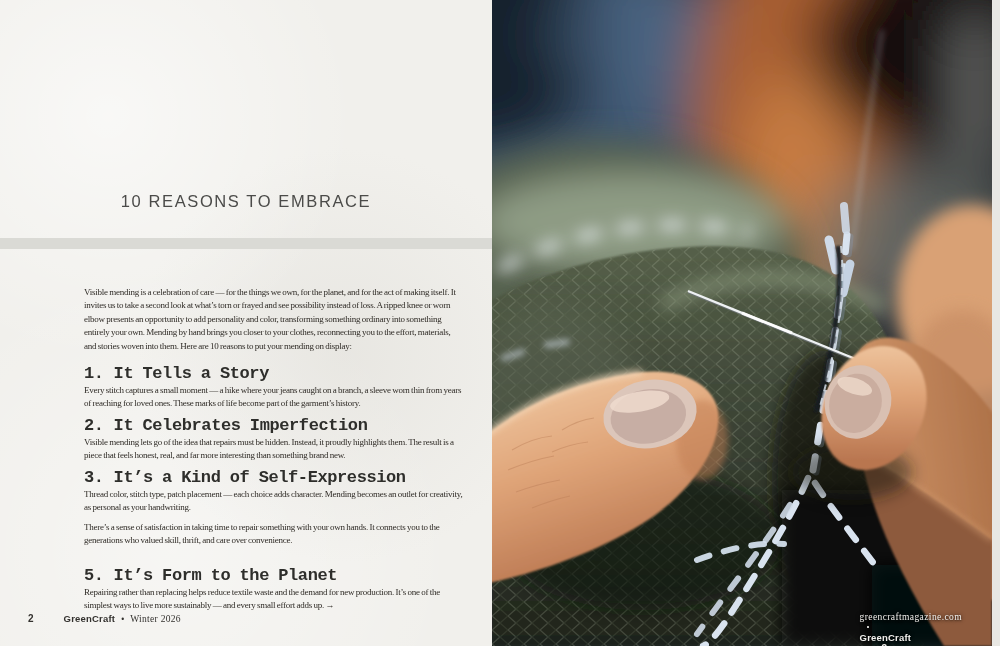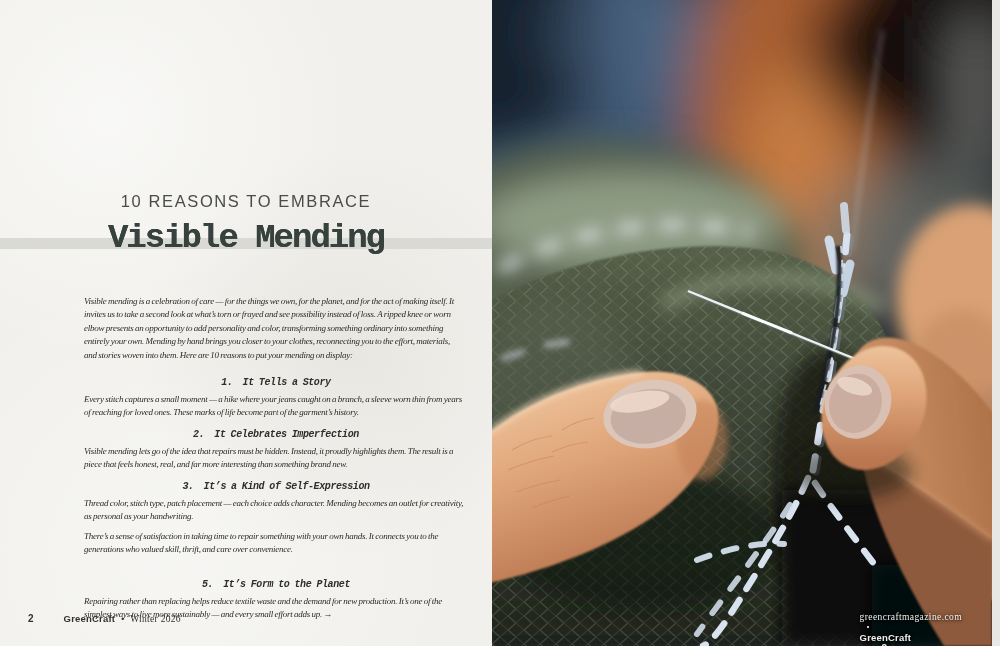--- a/index.html
+++ b/index.html
@@ -30,36 +30,35 @@
   }
   .article-title {
     position:absolute; top:221px; left:0; width:100%;
     text-align:center;
     font-family:"Liberation Mono","DejaVu Sans Mono",monospace;
     font-size:34px; line-height:34px; font-weight:700; letter-spacing:-2px;
     color:#37423f;
     text-shadow:0 0 .4px #37423f;
   }
   .column {
-    position:absolute; left:84px; top:295px; width:384px;
+    position:absolute; left:84px; top:286px; width:384px;
     font-size:9px; line-height:13.4px; letter-spacing:-.25px; word-spacing:-.5px;
     color:#2f2b26;
-    font-style:italic;
   }
   .intro { width:380px; }
   .sec { position:absolute; left:0; width:384px; }
   .sec.s1 { top:81px; }
   .sec.s2 { top:133px; }
   .sec.s3 { top:185px; }
   .sec.s4 { top:235px; }
   .sec.s5 { top:283px; }
   .sec h4 {
     font-family:"Liberation Mono","DejaVu Sans Mono",monospace;
-    font-size:10px; line-height:13px; font-weight:700; letter-spacing:-.4px;
-    color:#2e2e2b; margin:0 0 4px 0; white-space:nowrap;text-align:center;
+    font-size:17px; line-height:13px; font-weight:700; letter-spacing:-.4px;
+    color:#2e2e2b; margin:0 0 4px 0; white-space:nowrap;
   }
   .sec h4 .num { margin-right:10px; }
   .sec p { width:380px; }
 
   .footer-left {
     position:absolute; left:28px; top:613px;
     display:flex; align-items:baseline;
     font-family:"Liberation Sans","DejaVu Sans",sans-serif;
     color:#33312e; font-size:9.5px;
   }
@@ -85,21 +84,20 @@
   .footer-right .pg { font-family:"Liberation Sans","DejaVu Sans",sans-serif; font-weight:700; font-size:10px; margin-left:22px; }
 </style>
 </head>
 <body>
 
 <div class="spread">
 
   <div class="page-left">
     <div class="kicker">10 REASONS TO EMBRACE</div>
     <div class="title-band"></div>
-    <h1 class="article-title">Visible Mending</h1>
 
     <div class="column">
       <p class="intro">Visible mending is a celebration of care — for the things we own, for the planet, and for the act of making itself. It invites us to take a second look at what’s torn or frayed and see possibility instead of loss. A ripped knee or worn elbow presents an opportunity to add personality and color, transforming something ordinary into something entirely your own. Mending by hand brings you closer to your clothes, reconnecting you to the effort, materials, and stories woven into them. Here are 10 reasons to put your mending on display:</p>
 
       <div class="sec s1">
         <h4><span class="num">1.</span><span>It Tells a Story</span></h4>
         <p>Every stitch captures a small moment — a hike where your jeans caught on a branch, a sleeve worn thin from years of reaching for loved ones. These marks of life become part of the garment’s history.</p>
       </div>
       <div class="sec s2">
         <h4><span class="num">2.</span><span>It Celebrates Imperfection</span></h4>

